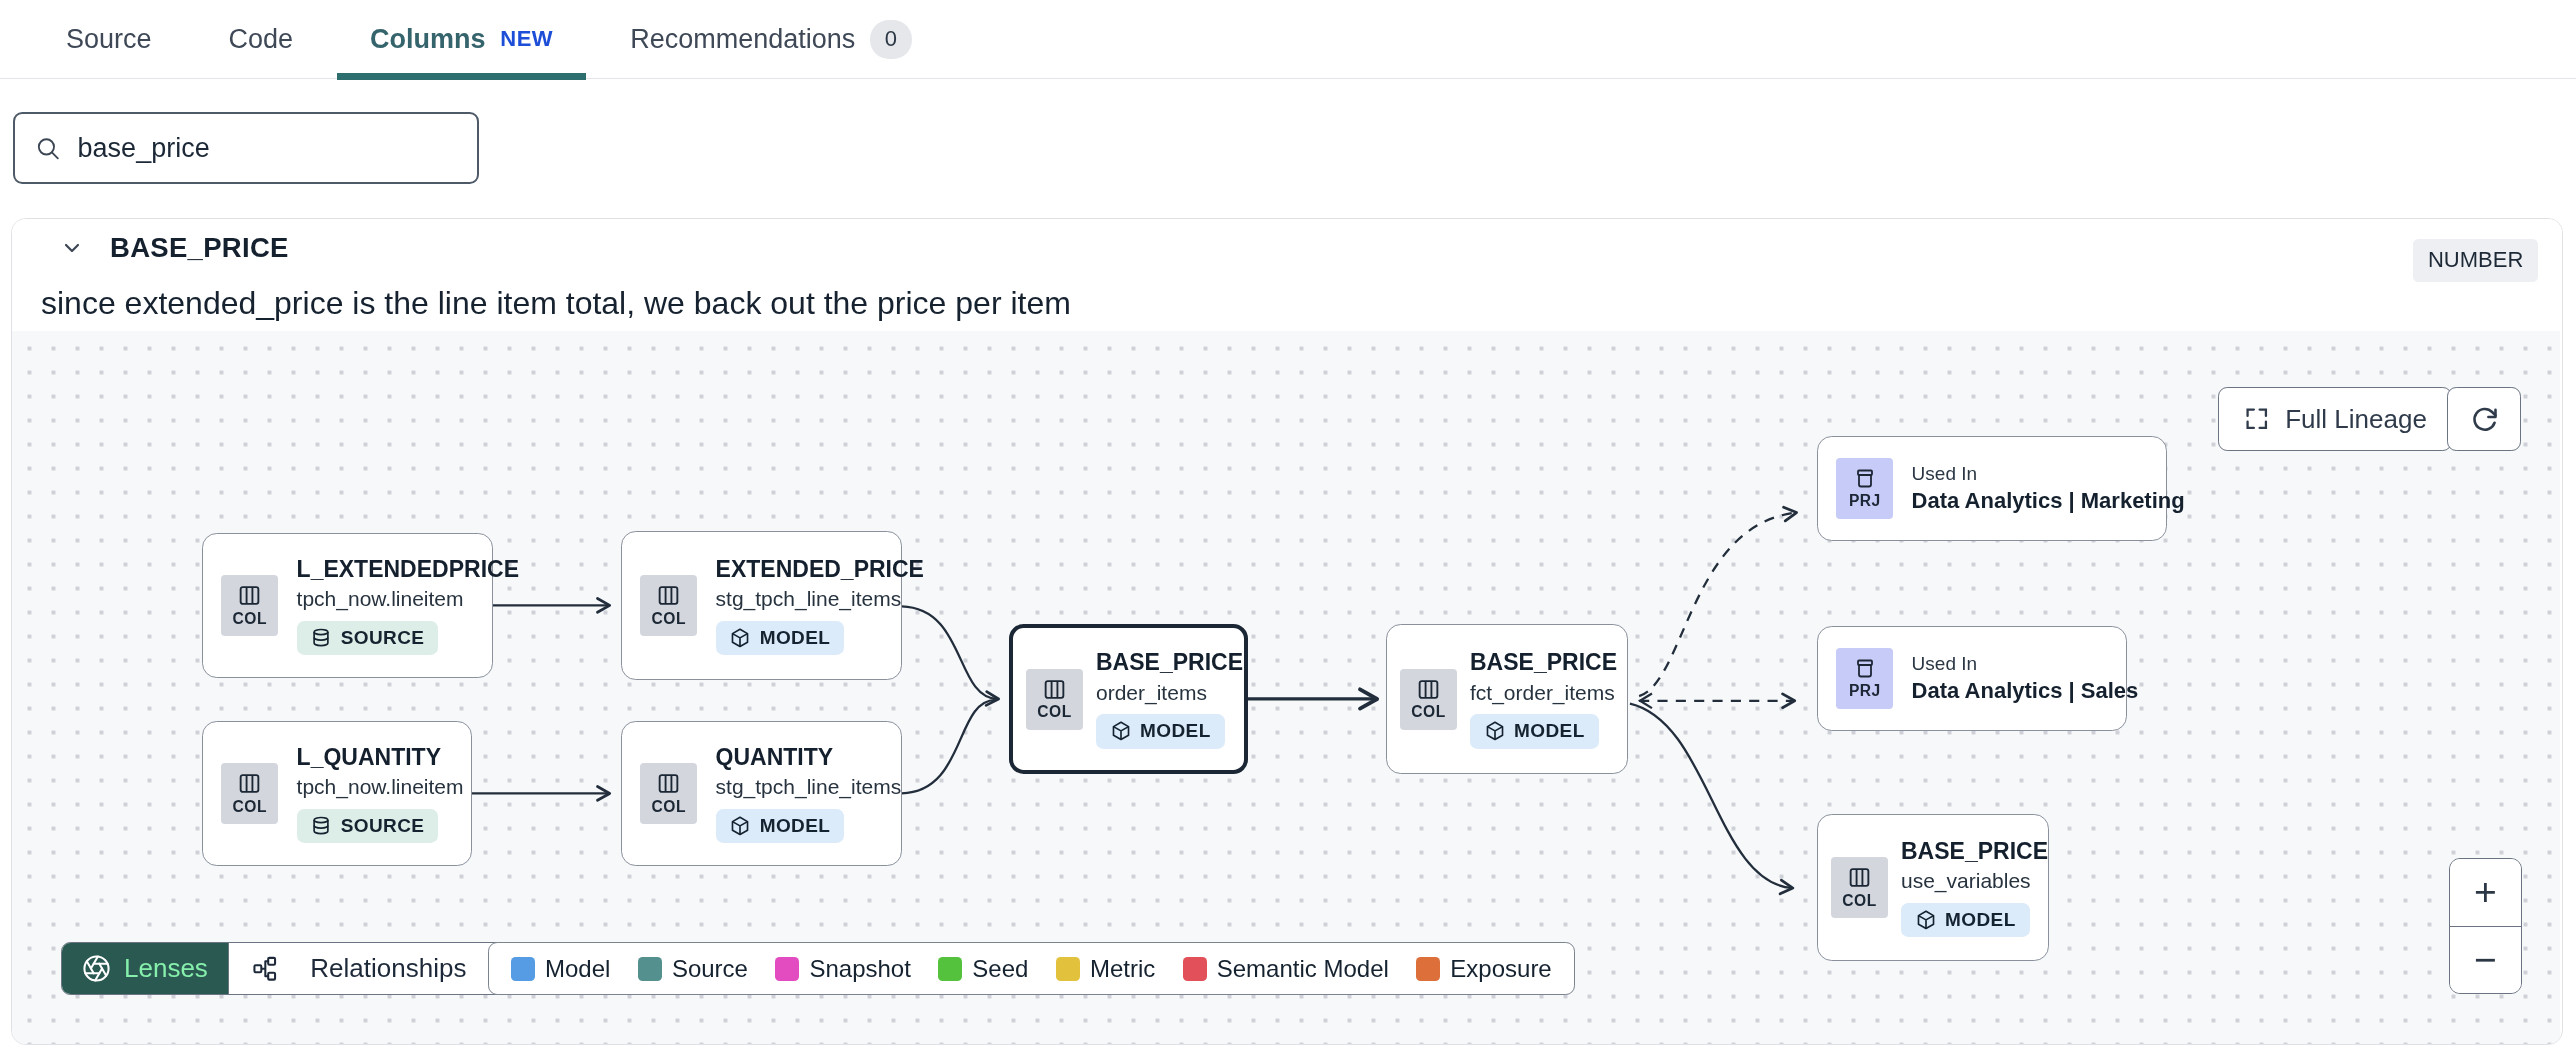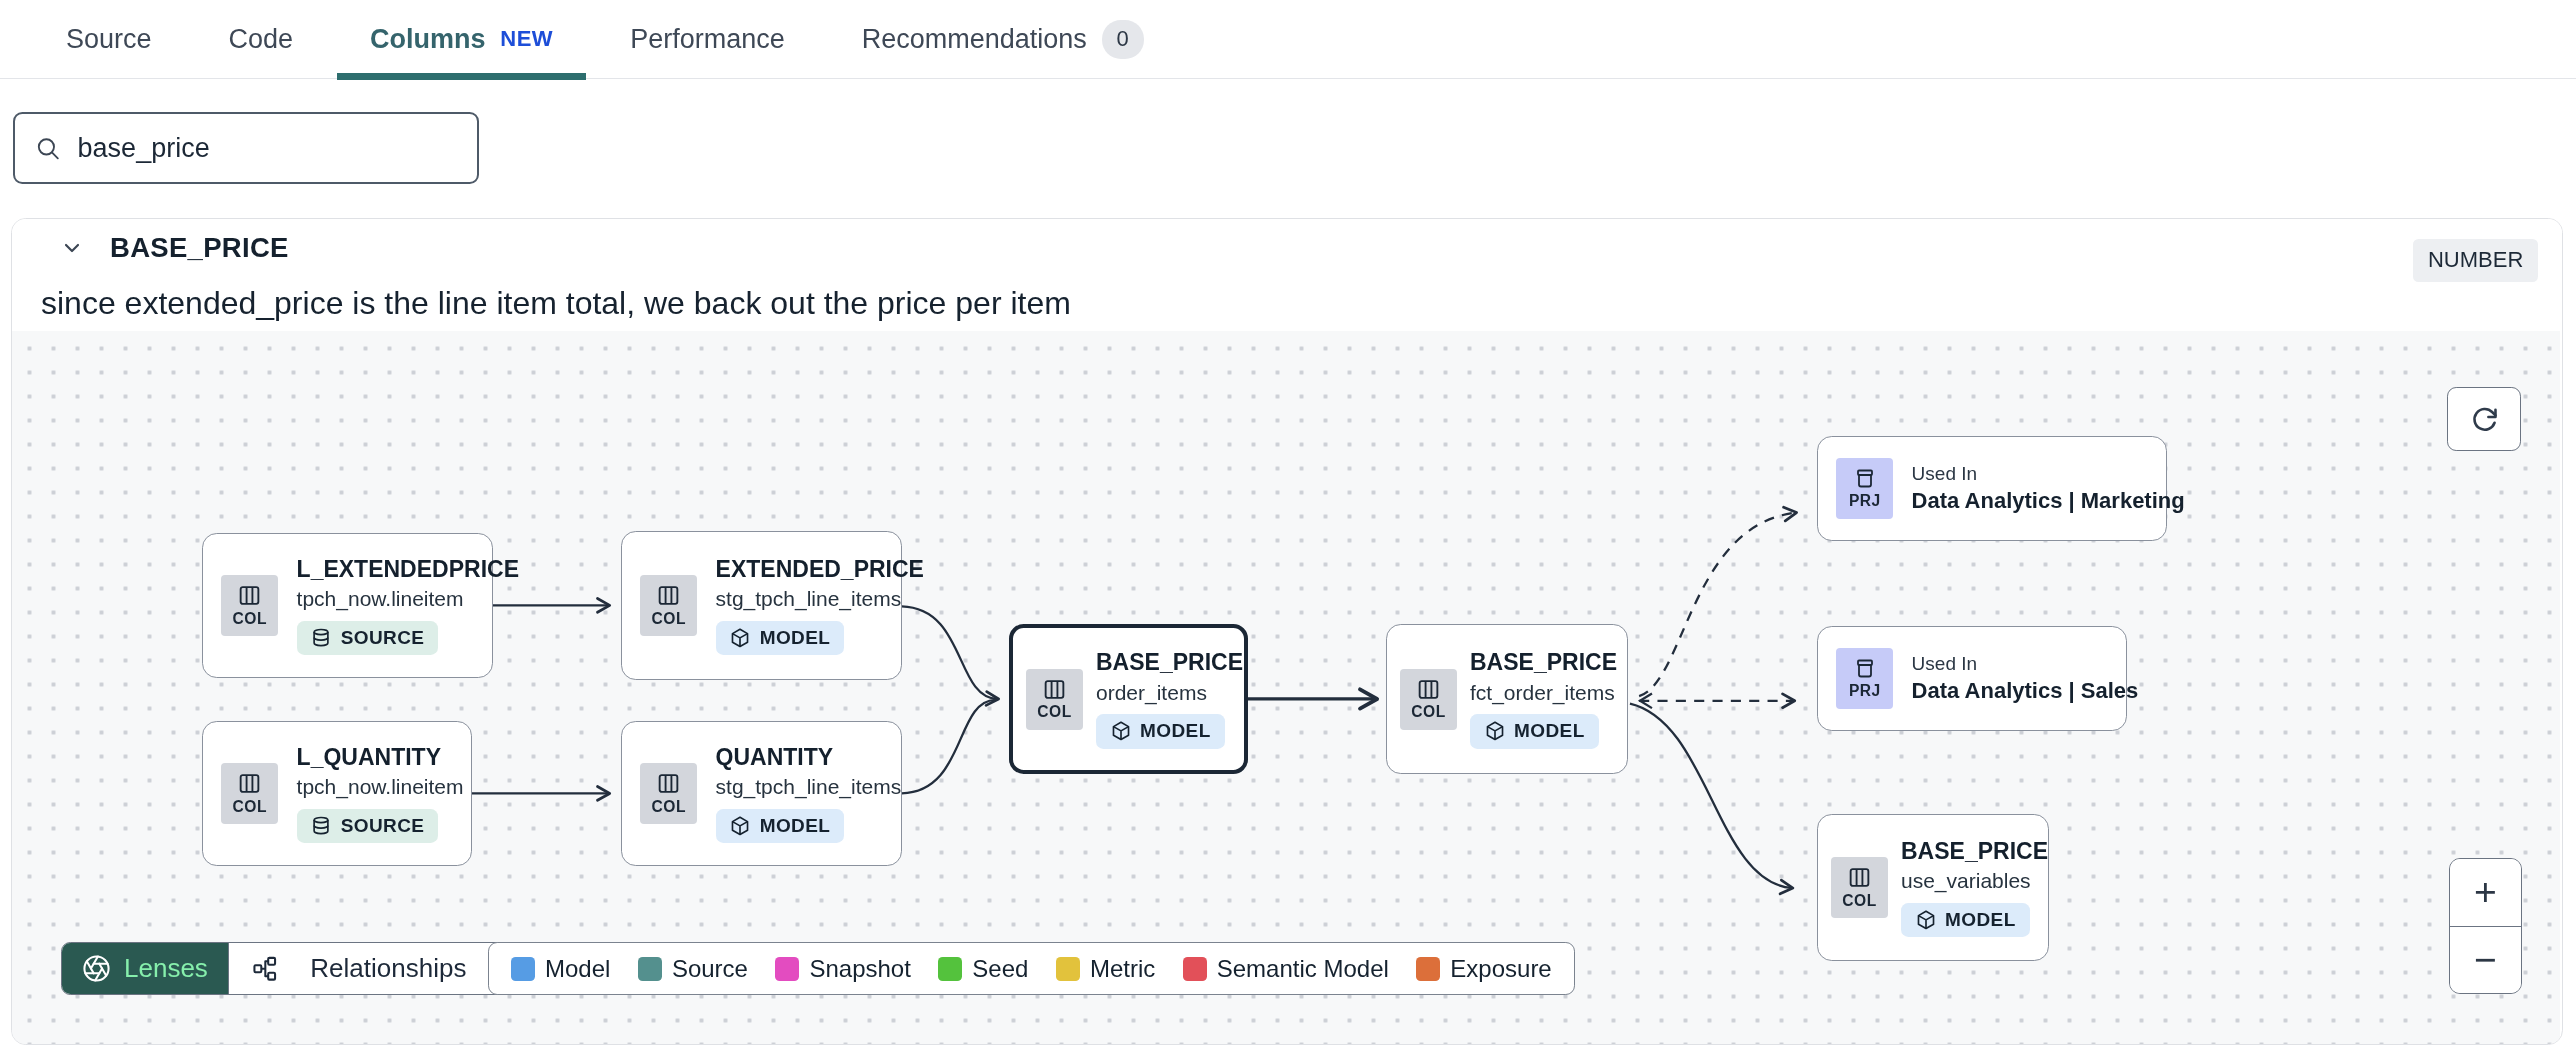--- a/index.html
+++ b/index.html
@@ -99,23 +99,20 @@
       <span>Source</span>
     </div>
   <div class="tab">
       <span>Code</span>
     </div>
   <div class="tab active">
     <span>Columns</span>
     <span class="new-badge">NEW</span>
   </div>
   <div class="tab">
-      <span>Performance</span>
-    </div>
-  <div class="tab">
     <span>Recommendations</span>
     <span class="count-badge">0</span>
   </div>
 </div>
 
 <div class="search-box">
   <svg class="ic" width="29" height="29" viewBox="0 0 24 24" fill="none" stroke="#3c4654" stroke-width="1.7" stroke-linecap="round">
     <circle cx="10.5" cy="10.5" r="7"></circle>
       <line x1="15.8" y1="15.8" x2="21" y2="21"></line>
   </svg>
@@ -332,20 +329,26 @@
         <span class="kind-badge kind-model">
           <svg class="ic" width="22" height="22" viewBox="0 0 24 24" fill="none" stroke="#15222f" stroke-width="1.8" stroke-linejoin="round">
               <path d="M12 2.5l8.2 4.7v9.4L12 21.3l-8.2-4.7V7.2z"></path>
               <path d="M12 11.9L3.8 7.2M12 11.9l8.2-4.7M12 11.9v9.4"></path>
             </svg>
           <span>MODEL</span>
         </span>
       </div>
     </div>
 
+    <div class="btn full-lineage">
+      <svg class="ic" width="27.5" height="27.5" viewBox="0 0 24 24" fill="none" stroke="#2f3b4b" stroke-width="2" stroke-linecap="round">
+          <path d="M4 9.5V4h5.5M14.5 4H20v5.5M20 14.5V20h-5.5M9.5 20H4v-5.5"></path>
+        </svg>
+      <span>Full Lineage</span>
+    </div>
     <div class="btn refresh">
       <svg class="ic" width="31" height="31" viewBox="0 0 24 24" fill="none" stroke="#2f3b4b" stroke-width="2" stroke-linecap="round" stroke-linejoin="round">
           <polyline points="20.5,4.5 20.5,10 15,10"></polyline>
           <path d="M19.8 14.5a8 8 0 1 1-1.9-8.3L20.5 8.8"></path>
         </svg>
     </div>
 
     <div class="zoomctl">
       <button class="zbtn">+</button>
       <button class="zbtn">−</button>

